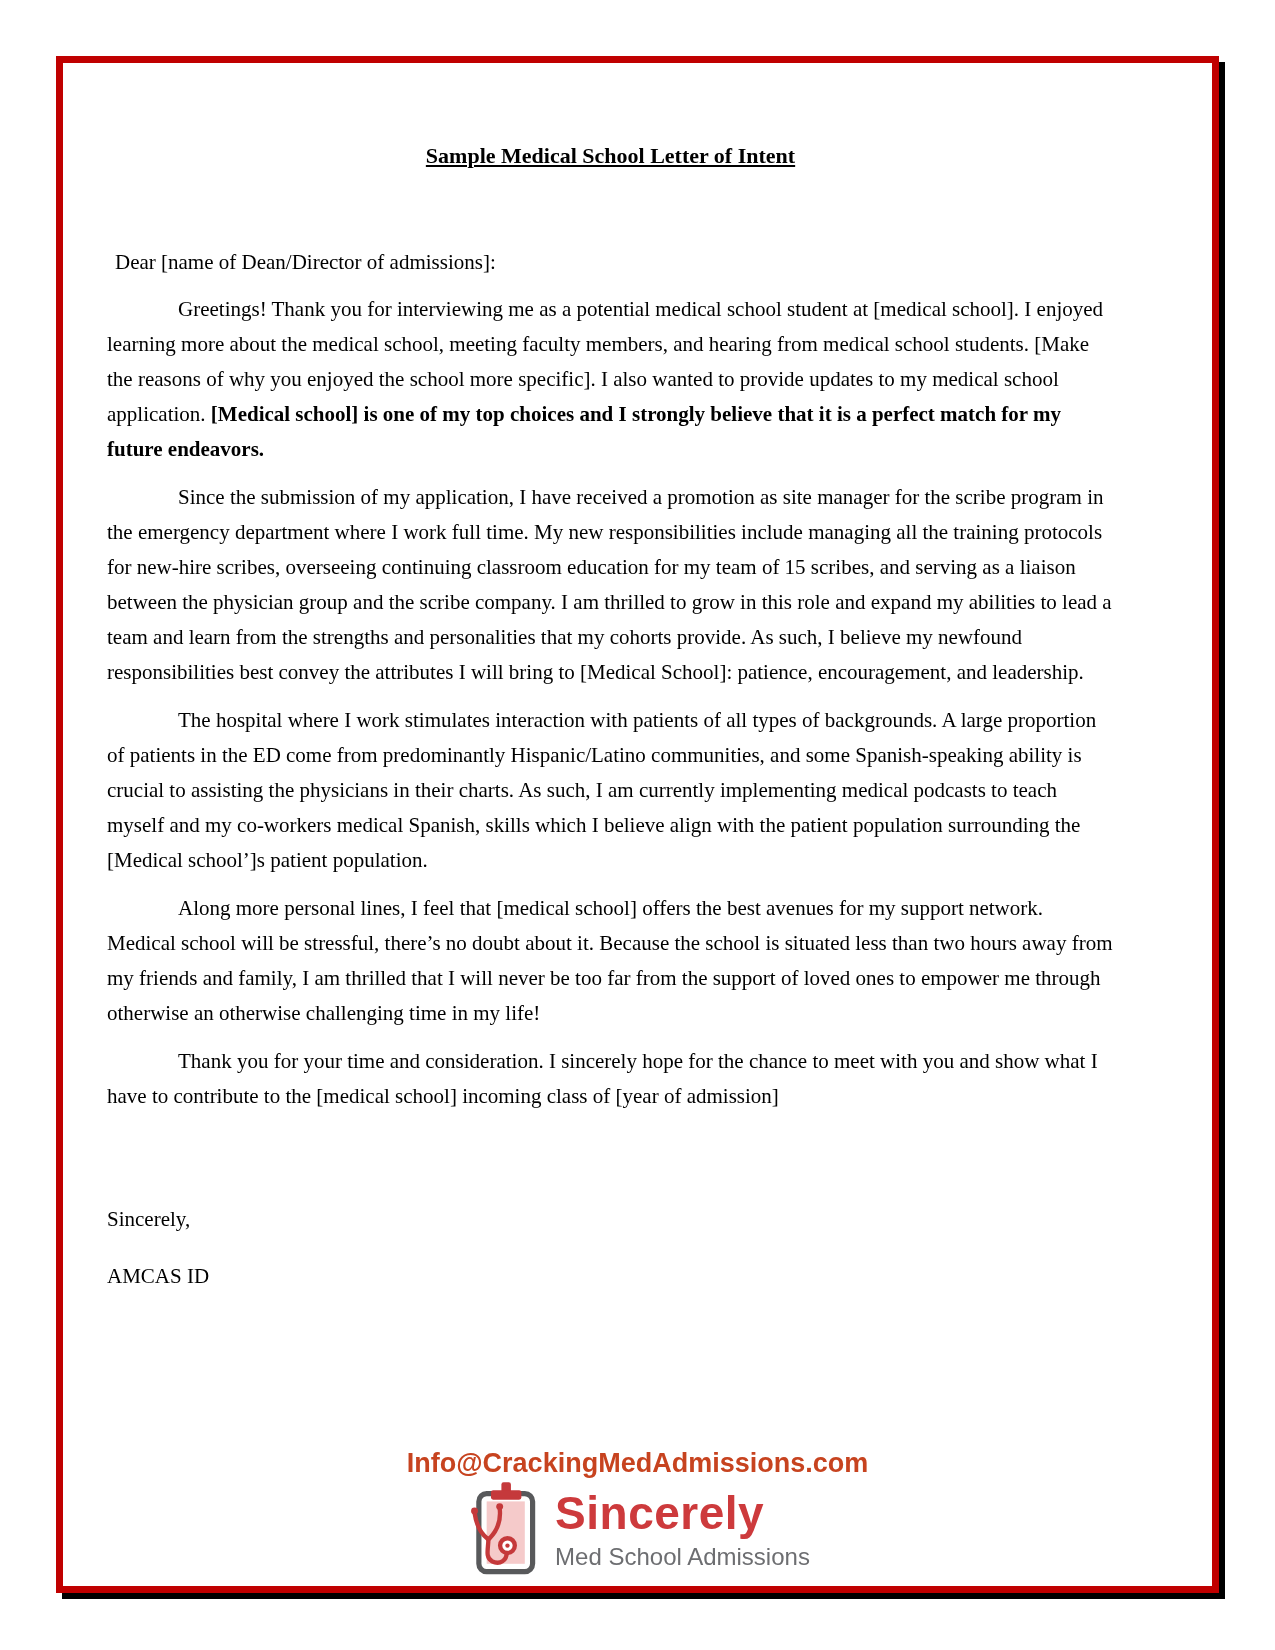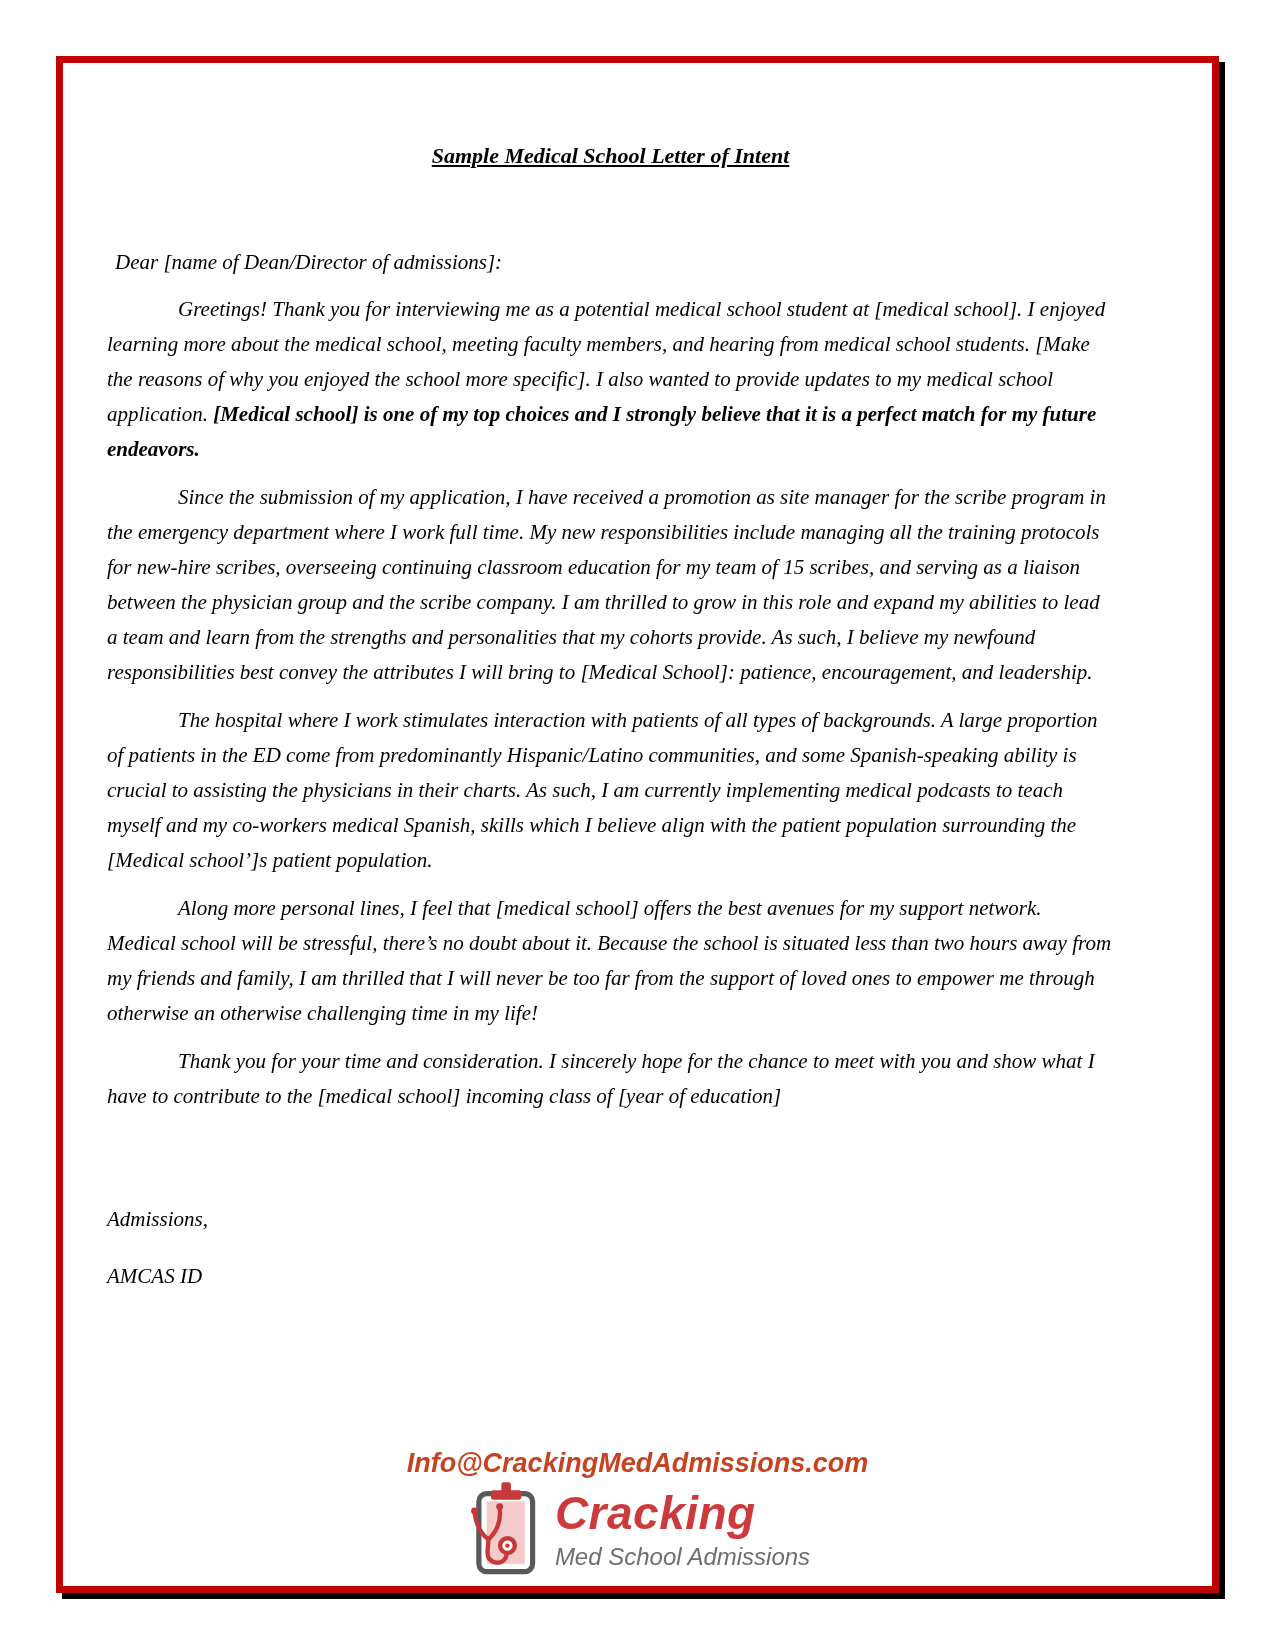--- a/index.html
+++ b/index.html
@@ -8,21 +8,20 @@
     background: #ffffff;
   }
   .page {
     position: relative;
     width: 1275px;
     height: 1650px;
     background: #ffffff;
     overflow: hidden;
     font-family: "Liberation Serif", serif;
     color: #000000;
-    font-style: italic;
   }
   .frame {
     position: absolute;
     left: 56px;
     top: 56px;
     width: 1149px;
     height: 1523px;
     border: 7px solid #C00000;
     box-shadow: 6px 6px 0 #000000;
     background: #ffffff;
@@ -106,23 +105,23 @@
       <p class="salutation">Dear [name of Dean/Director of admissions]:</p>
 
       <p class="para"><span>Greetings! Thank you for interviewing me as a potential medical school student at [medical school]. I enjoyed learning more about the medical school, meeting faculty members, and hearing from medical school students. [Make the reasons of why you enjoyed the school more specific]. I also wanted to provide updates to my medical school application. </span><strong>[Medical school] is one of my top choices and I strongly believe that it is a perfect match for my future endeavors.</strong></p>
 
       <p class="para">Since the submission of my application, I have received a promotion as site manager for the scribe program in the emergency department where I work full time. My new responsibilities include managing all the training protocols for new-hire scribes, overseeing continuing classroom education for my team of 15 scribes, and serving as a liaison between the physician group and the scribe company. I am thrilled to grow in this role and expand my abilities to lead a team and learn from the strengths and personalities that my cohorts provide. As such, I believe my newfound responsibilities best convey the attributes I will bring to [Medical School]: patience, encouragement, and leadership.</p>
 
       <p class="para">The hospital where I work stimulates interaction with patients of all types of backgrounds. A large proportion of patients in the ED come from predominantly Hispanic/Latino communities, and some Spanish-speaking ability is crucial to assisting the physicians in their charts. As such, I am currently implementing medical podcasts to teach myself and my co-workers medical Spanish, skills which I believe align with the patient population surrounding the [Medical school’]s patient population.</p>
 
       <p class="para">Along more personal lines, I feel that [medical school] offers the best avenues for my support network. Medical school will be stressful, there’s no doubt about it. Because the school is situated less than two hours away from my friends and family, I am thrilled that I will never be too far from the support of loved ones to empower me through otherwise an otherwise challenging time in my life!</p>
 
-      <p class="para">Thank you for your time and consideration. I sincerely hope for the chance to meet with you and show what I have to contribute to the [medical school] incoming class of [year of education]</p>
+      <p class="para">Thank you for your time and consideration. I sincerely hope for the chance to meet with you and show what I have to contribute to the [medical school] incoming class of [year of admission]</p>
 
-      <p class="closing first">Admissions,</p>
+      <p class="closing first">Sincerely,</p>
       <p class="closing">AMCAS ID</p>
     </div>
 
     <div class="footer">
       <a class="email">Info@CrackingMedAdmissions.com</a>
       <div class="logo-row">
         <svg class="logo-icon" width="78" height="100" viewBox="0 0 90 112" xmlns="http://www.w3.org/2000/svg">
 
           <rect x="16" y="14" width="62" height="90" rx="9" fill="#ffffff" stroke="#58595B" stroke-width="6"></rect>
 
@@ -135,20 +134,20 @@
             <path d="M11,36 C13,50 18,60 26,66"></path>
             <path d="M40,31 C42,47 36,58 28,66"></path>
             <path d="M27,66 C27,78 23,87 31,92 C41,97 48,90 48,83"></path>
           </g>
           <circle cx="11" cy="34" r="4" fill="#C5393B"></circle>
           <circle cx="40" cy="29" r="4" fill="#C5393B"></circle>
           <circle cx="49" cy="74" r="8.5" fill="#ffffff" stroke="#C5393B" stroke-width="5"></circle>
           <circle cx="49" cy="74" r="2.5" fill="#C5393B"></circle>
         </svg>
         <div class="logo-text">
-          <div class="brand-name">Cracking</div>
+          <div class="brand-name">Sincerely</div>
           <div class="brand-tagline">Med School Admissions</div>
         </div>
       </div>
     </div>
 
   </div>
 </div>
 
 </body></html>

